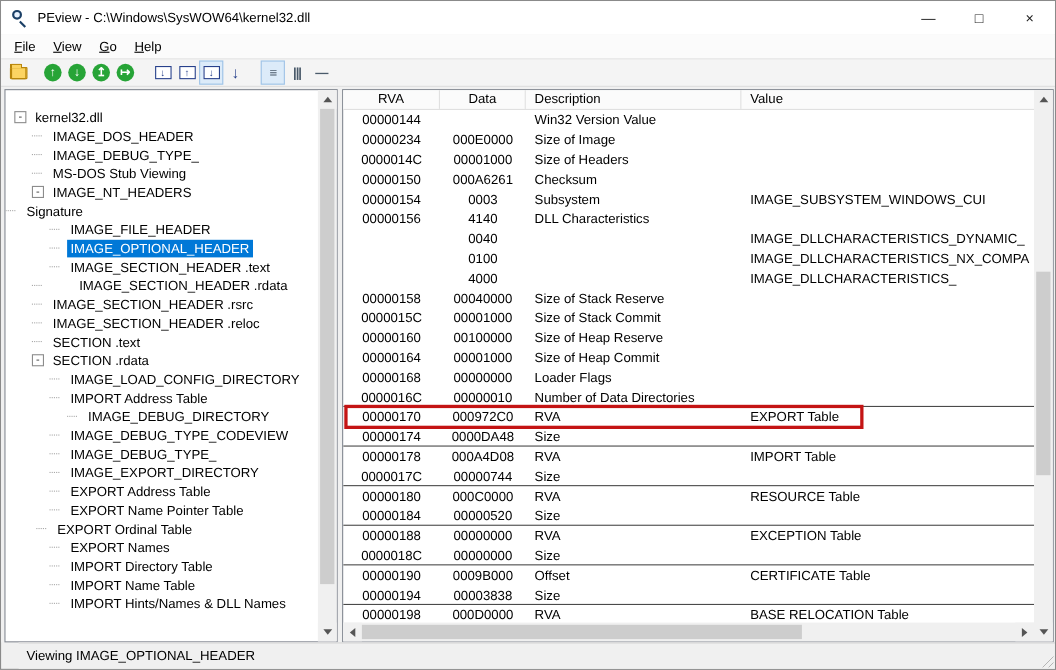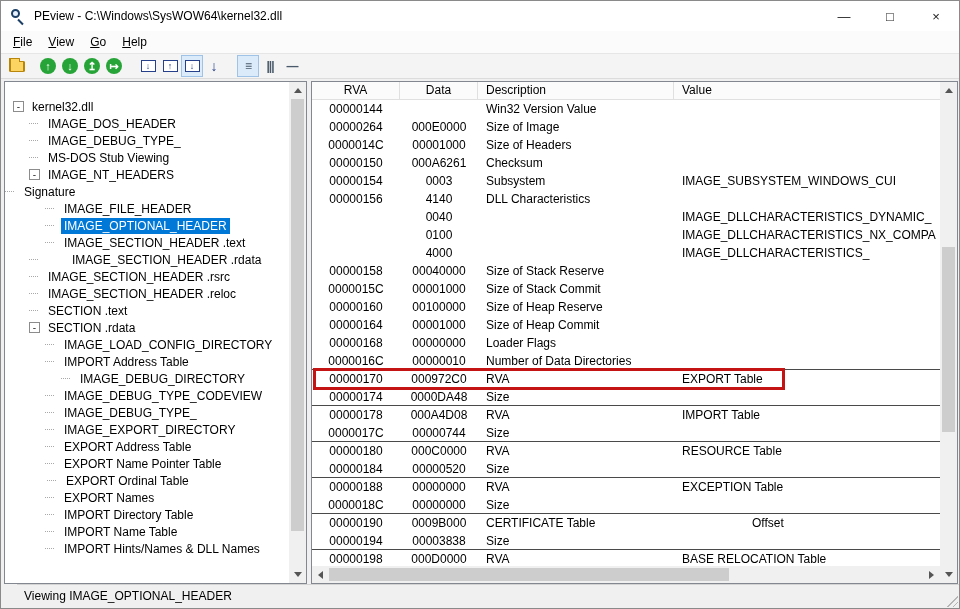--- a/index.html
+++ b/index.html
@@ -227,21 +227,21 @@
             <span class="tlabel">IMAGE_EXPORT_DIRECTORY</span>
           </div>
           <div class="titem" style="padding-left: 40px;">
             <span class="tstub"></span>
             <span class="tlabel">EXPORT Address Table</span>
           </div>
           <div class="titem" style="padding-left: 40px;">
             <span class="tstub"></span>
             <span class="tlabel">EXPORT Name Pointer Table</span>
           </div>
-          <div class="titem" style="padding-left: 42px;">
+          <div class="titem" style="padding-left: 28px;">
             <span class="tstub"></span>
             <span class="tlabel">EXPORT Ordinal Table</span>
           </div>
           <div class="titem" style="padding-left: 40px;">
             <span class="tstub"></span>
             <span class="tlabel">EXPORT Names</span>
           </div>
           <div class="titem" style="padding-left: 40px;">
             <span class="tstub"></span>
             <span class="tlabel">IMPORT Directory Table</span>
@@ -274,21 +274,21 @@
           <div class="hc w3">Value</div>
         </div>
       <div class="tbody">
           <div class="trow">
             <div class="c w0">00000144</div>
             <div class="c w1"></div>
             <div class="c w2">Win32 Version Value</div>
             <div class="c w3"></div>
           </div>
           <div class="trow">
-            <div class="c w0">00000264</div>
+            <div class="c w0">00000234</div>
             <div class="c w1">000E0000</div>
             <div class="c w2">Size of Image</div>
             <div class="c w3"></div>
           </div>
           <div class="trow">
             <div class="c w0">0000014C</div>
             <div class="c w1">00001000</div>
             <div class="c w2">Size of Headers</div>
             <div class="c w3"></div>
           </div>
@@ -409,22 +409,22 @@
           </div>
           <div class="trow sep">
             <div class="c w0">0000018C</div>
             <div class="c w1">00000000</div>
             <div class="c w2">Size</div>
             <div class="c w3"></div>
           </div>
           <div class="trow">
             <div class="c w0">00000190</div>
             <div class="c w1">0009B000</div>
+            <div class="c w2">Offset</div>
             <div class="c w3">CERTIFICATE Table</div>
-            <div class="c w2">Offset</div>
           </div>
           <div class="trow sep">
             <div class="c w0">00000194</div>
             <div class="c w1">00003838</div>
             <div class="c w2">Size</div>
             <div class="c w3"></div>
           </div>
           <div class="trow">
             <div class="c w0">00000198</div>
             <div class="c w1">000D0000</div>

